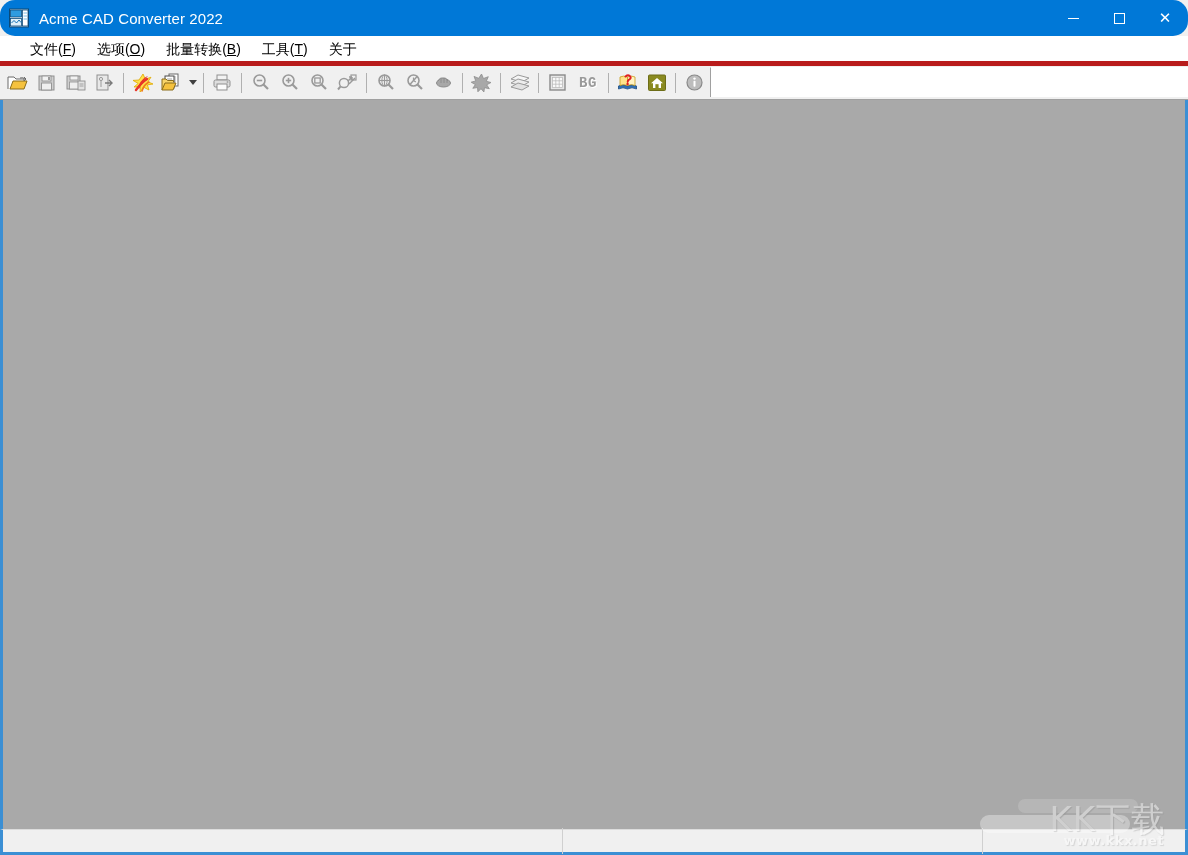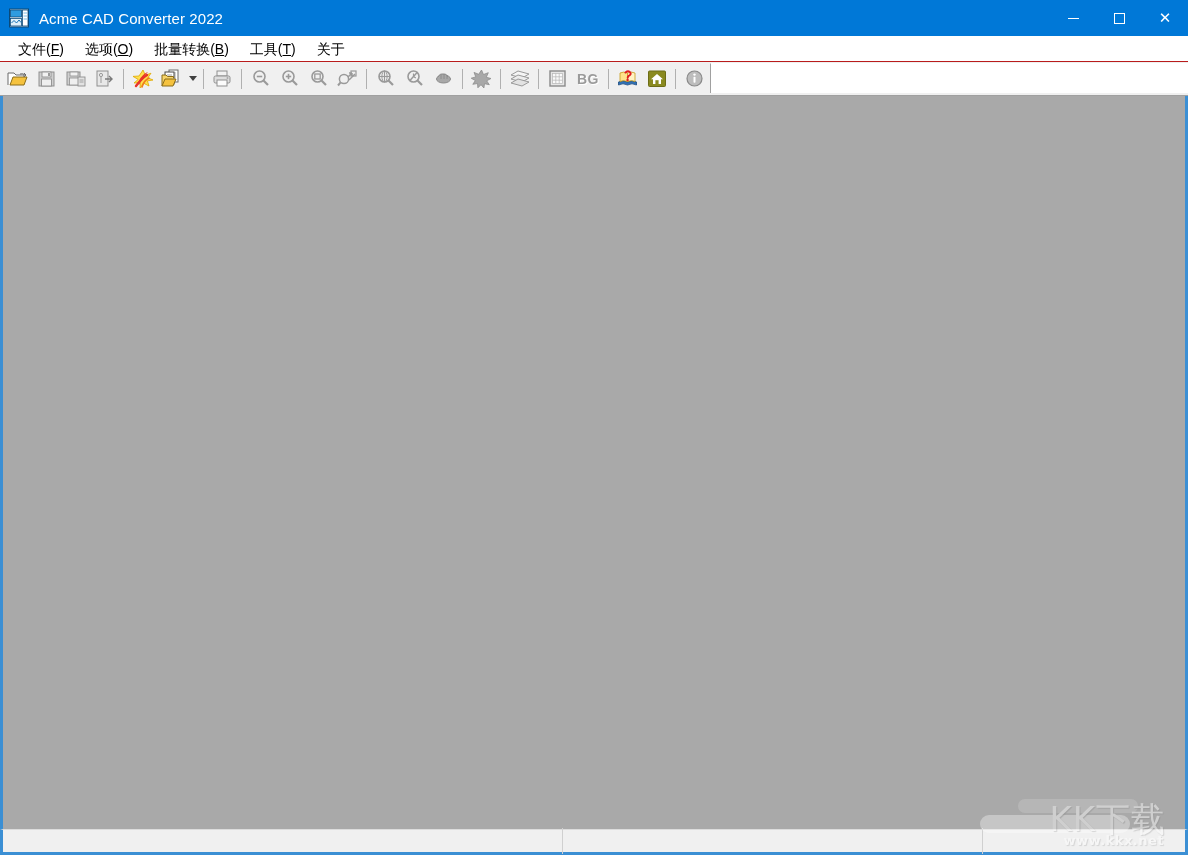--- a/index.html
+++ b/index.html
@@ -26,20 +26,21 @@
 
   
   .titlebar {
     height: 36px;
     min-height: 36px;
     background: #0078d7;
     display: flex;
     align-items: center;
     position: relative;
     user-select: none;
+    border-radius: 15px;
   }
   .title-icon {
     width: 22px;
     height: 22px;
     margin-left: 8px;
     margin-right: 9px;
     position: relative;
     flex: 0 0 auto;
   }
   .title-text {
@@ -83,22 +84,22 @@
     font-family: "DejaVu Sans", sans-serif;
   }
 
   
   .menubar {
     height: 25px;
     min-height: 25px;
     background: #ffffff;
     display: flex;
     align-items: center;
-    padding-left: 8px;
-    border-bottom: 1px solid #b91c1c;
+    padding-left: 20px;
+    border-bottom: 5px solid #b91c1c;
     user-select: none;
   }
   .menu-item {
     font-size: 14px;
     color: #000000;
     padding: 2px 11px 2px 10px;
     white-space: nowrap;
     line-height: 18px;
   }
   .menu-item .mn { text-decoration: none; }
@@ -149,21 +150,21 @@
   .tb-caret {
     width: 0; height: 0;
     border-left: 4px solid transparent;
     border-right: 4px solid transparent;
     border-top: 5px solid #404040;
   }
   .tb-bg-text {
     font-size: 14px;
     font-weight: 700;
     color: #9a9a9a;
-    font-family: Liberation Sans, sans-serif;
+    font-family: Liberation Mono, monospace;
     letter-spacing: 0.5px;
     text-shadow: 1px 1px 0 #ffffff;
   }
   .toolbar-filler {
     flex: 1 1 auto;
     background: #ffffff;
     border-left: 1px solid #a0a0a0;
     border-top: 1px solid #ffffff;
     margin: 1px 0 2px 1px;
   }

